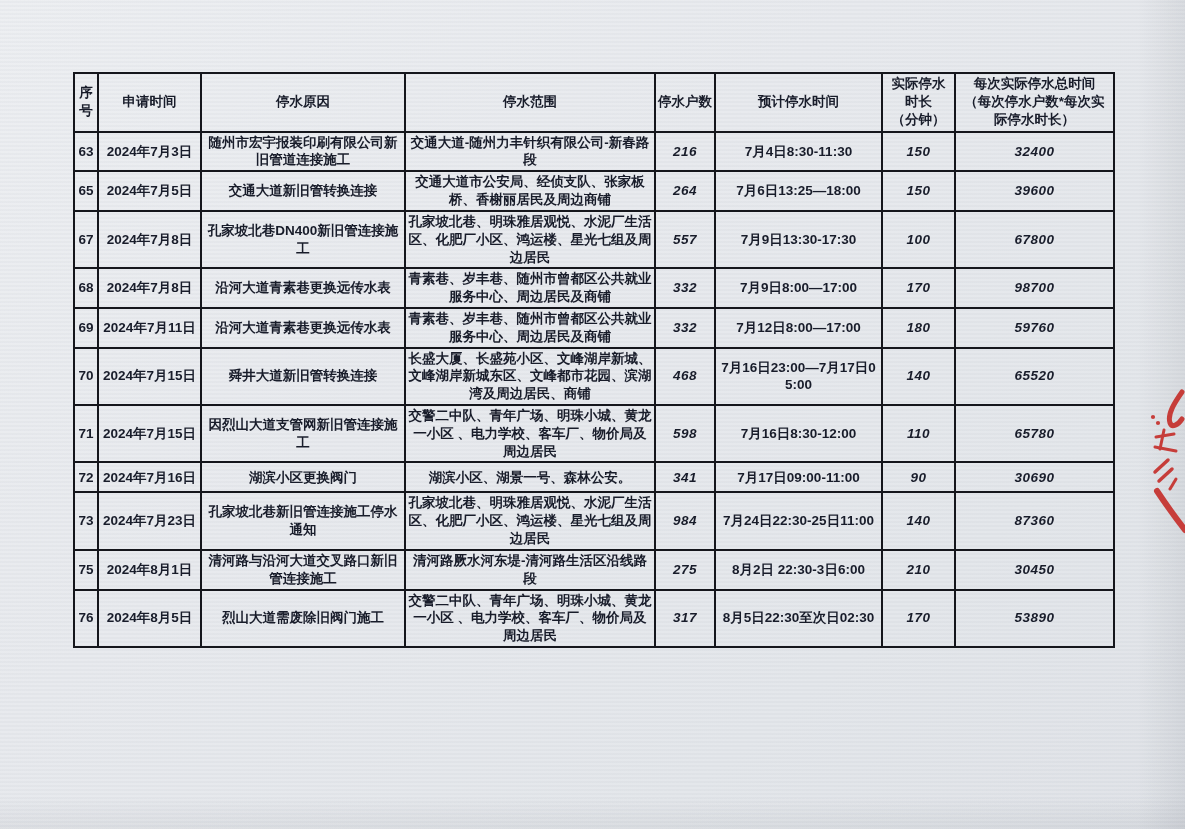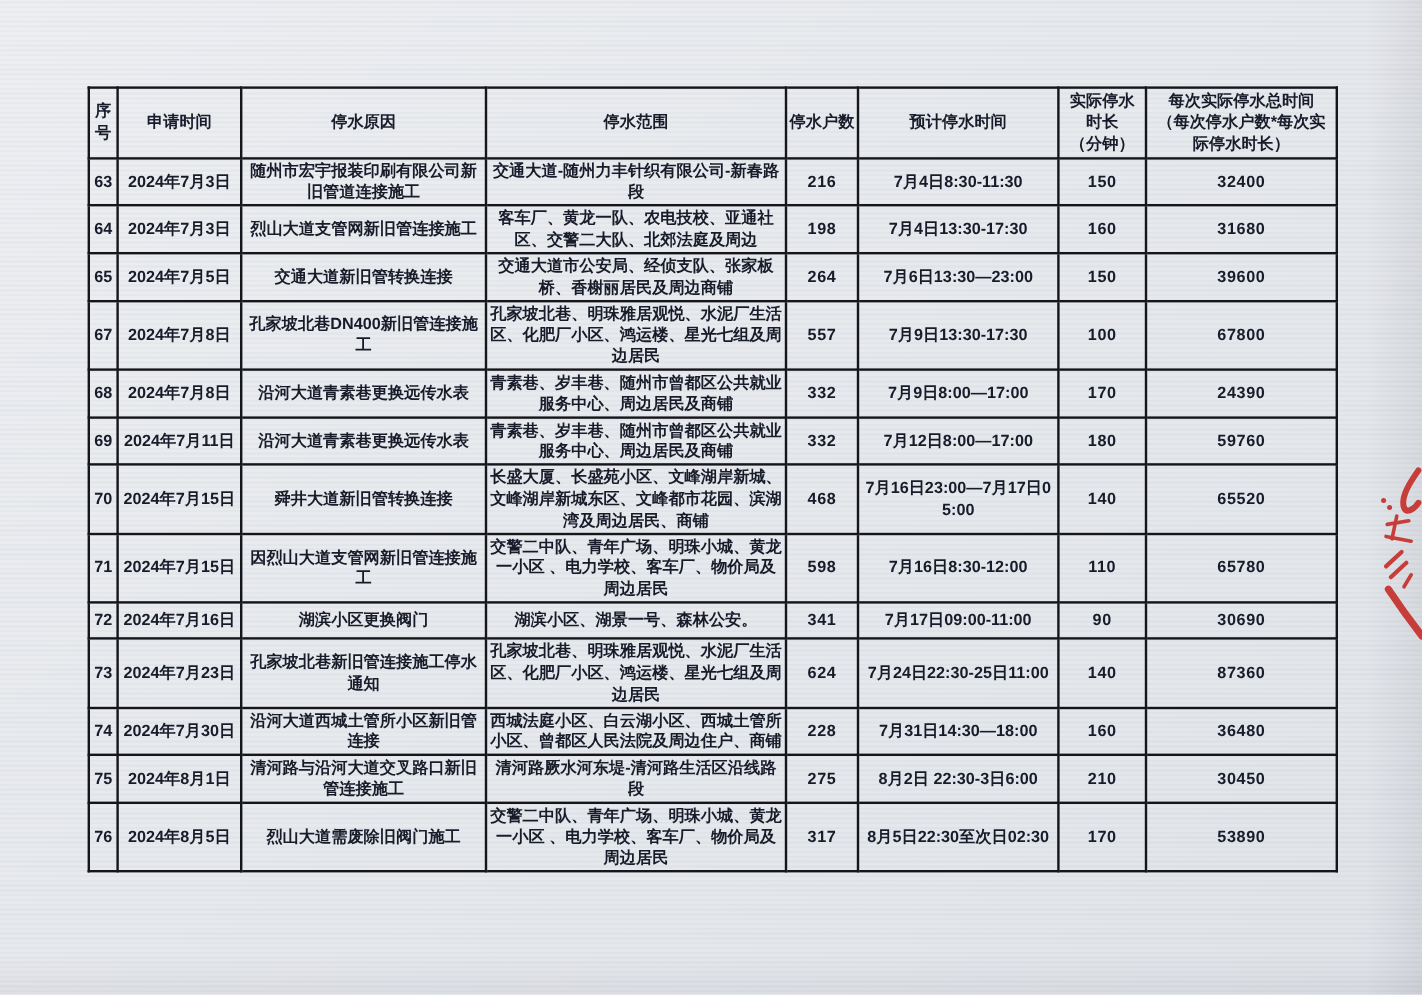--- a/index.html
+++ b/index.html
@@ -28,21 +28,21 @@
     text-align:center;vertical-align:middle;
     font-weight:bold;
     font-size:13.5px;line-height:1.32;
     white-space:pre-line;
     word-break:break-all;
     overflow:hidden;
   }
   table.outage thead th{height:54px;font-size:13.5px;line-height:1.35;}
   table.outage td{height:26px;}
   td.col-num{font-size:13px;}
-  td.col-households,td.col-duration,td.col-total{letter-spacing:.5px;}
+  td.col-households,td.col-duration,td.col-total{letter-spacing:.5px;font-style:italic;}
   svg.red-mark{
     position:absolute;top:390px;right:0;width:40px;height:142px;
     overflow:visible;pointer-events:none;opacity:.92;
   }
 </style>
 </head>
 <body>
 
 <div class="paper">
 
@@ -79,36 +79,26 @@
           <td class="col-num">63</td>
           <td class="col-date">2024年7月3日</td>
           <td class="col-reason">随州市宏宇报装印刷有限公司新旧管道连接施工</td>
           <td class="col-scope">交通大道-随州力丰针织有限公司-新春路段</td>
           <td class="col-households">216</td>
           <td class="col-planned">7月4日8:30-11:30</td>
           <td class="col-duration">150</td>
           <td class="col-total">32400</td>
         </tr>
         <tr>
-          <td class="col-num">64</td>
-          <td class="col-date">2024年7月3日</td>
-          <td class="col-reason">烈山大道支管网新旧管连接施工</td>
-          <td class="col-scope">客车厂、黄龙一队、农电技校、亚通社区、交警二大队、北郊法庭及周边</td>
-          <td class="col-households">198</td>
-          <td class="col-planned">7月4日13:30-17:30</td>
-          <td class="col-duration">160</td>
-          <td class="col-total">31680</td>
-        </tr>
-        <tr>
           <td class="col-num">65</td>
           <td class="col-date">2024年7月5日</td>
           <td class="col-reason">交通大道新旧管转换连接</td>
           <td class="col-scope">交通大道市公安局、经侦支队、张家板桥、香榭丽居民及周边商铺</td>
           <td class="col-households">264</td>
-          <td class="col-planned">7月6日13:30—23:00</td>
+          <td class="col-planned">7月6日13:25—18:00</td>
           <td class="col-duration">150</td>
           <td class="col-total">39600</td>
         </tr>
         <tr>
           <td class="col-num">67</td>
           <td class="col-date">2024年7月8日</td>
           <td class="col-reason">孔家坡北巷DN400新旧管连接施工</td>
           <td class="col-scope">孔家坡北巷、明珠雅居观悦、水泥厂生活区、化肥厂小区、鸿运楼、星光七组及周边居民</td>
           <td class="col-households">557</td>
           <td class="col-planned">7月9日13:30-17:30</td>
@@ -116,21 +106,21 @@
           <td class="col-total">67800</td>
         </tr>
         <tr>
           <td class="col-num">68</td>
           <td class="col-date">2024年7月8日</td>
           <td class="col-reason">沿河大道青素巷更换远传水表</td>
           <td class="col-scope">青素巷、岁丰巷、随州市曾都区公共就业服务中心、周边居民及商铺</td>
           <td class="col-households">332</td>
           <td class="col-planned">7月9日8:00—17:00</td>
           <td class="col-duration">170</td>
-          <td class="col-total">24390</td>
+          <td class="col-total">98700</td>
         </tr>
         <tr>
           <td class="col-num">69</td>
           <td class="col-date">2024年7月11日</td>
           <td class="col-reason">沿河大道青素巷更换远传水表</td>
           <td class="col-scope">青素巷、岁丰巷、随州市曾都区公共就业服务中心、周边居民及商铺</td>
           <td class="col-households">332</td>
           <td class="col-planned">7月12日8:00—17:00</td>
           <td class="col-duration">180</td>
           <td class="col-total">59760</td>
@@ -163,34 +153,24 @@
           <td class="col-households">341</td>
           <td class="col-planned">7月17日09:00-11:00</td>
           <td class="col-duration">90</td>
           <td class="col-total">30690</td>
         </tr>
         <tr>
           <td class="col-num">73</td>
           <td class="col-date">2024年7月23日</td>
           <td class="col-reason">孔家坡北巷新旧管连接施工停水通知</td>
           <td class="col-scope">孔家坡北巷、明珠雅居观悦、水泥厂生活区、化肥厂小区、鸿运楼、星光七组及周边居民</td>
-          <td class="col-households">624</td>
+          <td class="col-households">984</td>
           <td class="col-planned">7月24日22:30-25日11:00</td>
           <td class="col-duration">140</td>
           <td class="col-total">87360</td>
-        </tr>
-        <tr>
-          <td class="col-num">74</td>
-          <td class="col-date">2024年7月30日</td>
-          <td class="col-reason">沿河大道西城土管所小区新旧管连接</td>
-          <td class="col-scope">西城法庭小区、白云湖小区、西城土管所小区、曾都区人民法院及周边住户、商铺</td>
-          <td class="col-households">228</td>
-          <td class="col-planned">7月31日14:30—18:00</td>
-          <td class="col-duration">160</td>
-          <td class="col-total">36480</td>
         </tr>
         <tr>
           <td class="col-num">75</td>
           <td class="col-date">2024年8月1日</td>
           <td class="col-reason">清河路与沿河大道交叉路口新旧管连接施工</td>
           <td class="col-scope">清河路厥水河东堤-清河路生活区沿线路段</td>
           <td class="col-households">275</td>
           <td class="col-planned">8月2日 22:30-3日6:00</td>
           <td class="col-duration">210</td>
           <td class="col-total">30450</td>

